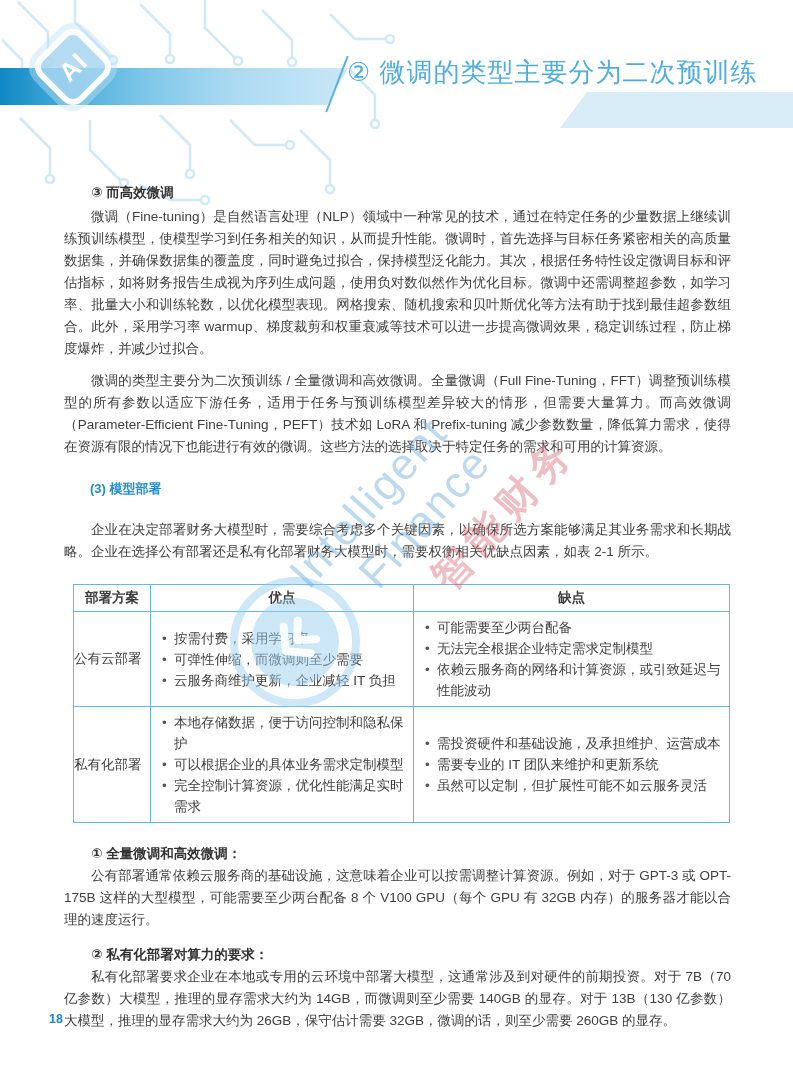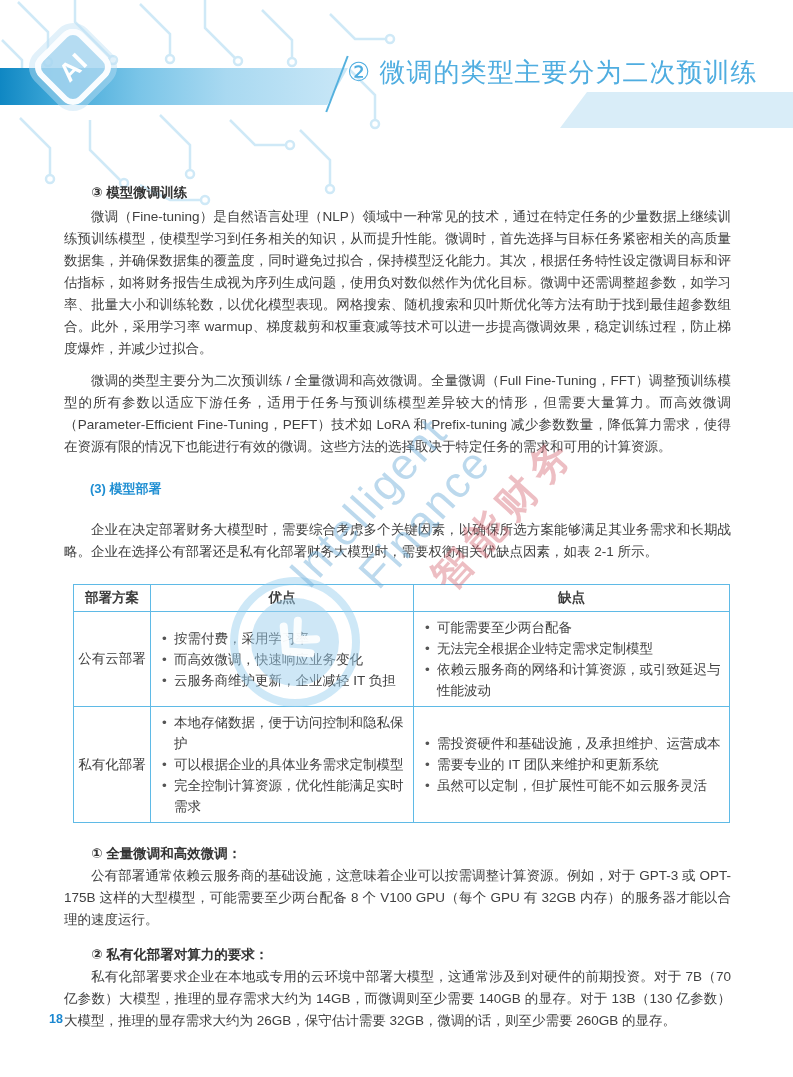--- a/index.html
+++ b/index.html
@@ -74,21 +74,21 @@
   table.deploy {
     margin-top:21px; margin-left:9px; width:656px;
     border-collapse:collapse; table-layout:fixed;
   }
   table.deploy th, table.deploy td { border:1.5px solid #5fbae6; }
   table.deploy th {
     height:26px; font-size:13.5px; font-weight:bold; color:#3c3c3c;
     text-align:center; vertical-align:middle; padding:2px 4px;
   }
   .col-scheme { width:77px; } .col-pros { width:263px; } .col-cons { width:316px; }
-  td.scheme-cell { text-align:center; vertical-align:middle; font-size:13.5px; color:#404040; }
+  td.scheme-cell { text-align:left; vertical-align:middle; font-size:13.5px; color:#404040; }
   td.list-cell { vertical-align:middle; padding:5px 8px 5px 10px; }
   td.list-cell ul { list-style:none; }
   td.list-cell li { position:relative; padding-left:13px; font-size:13.5px; line-height:21px;
                     color:#404040; text-align:left; }
   td.list-cell li::before { content:"•"; position:absolute; left:1px; top:0; color:#555; }
   .req-h { margin-top:20px; font-weight:bold; color:#333333; text-indent:2em; }
   .req-h2 { margin-top:13px; }
   .page-number { position:absolute; left:49px; top:1012px; z-index:3;
                  font-size:12.5px; font-weight:bold; color:#1a87d0; }
 </style>
@@ -157,21 +157,21 @@
   </div>
 </div>
 <div class="watermark wm-text">
   <div class="wm-en">Intelligent</div>
   <div class="wm-en wm-f">Finance</div>
   <div class="wm-cn">智能财务</div>
 </div>
 
 <div class="content">
 
-  <div class="h-bold">③ 模型微调训练</div>
+  <div class="h-bold">③ 而高效微调</div>
   <p class="para p1">微调（Fine-tuning）是自然语言处理（NLP）领域中一种常见的技术，通过在特定任务的少量数据上继续训练预训练模型，使模型学习到任务相关的知识，从而提升性能。微调时，首先选择与目标任务紧密相关的高质量数据集，并确保数据集的覆盖度，同时避免过拟合，保持模型泛化能力。其次，根据任务特性设定微调目标和评估指标，如将财务报告生成视为序列生成问题，使用负对数似然作为优化目标。微调中还需调整超参数，如学习率、批量大小和训练轮数，以优化模型表现。网格搜索、随机搜索和贝叶斯优化等方法有助于找到最佳超参数组合。此外，采用学习率 warmup、梯度裁剪和权重衰减等技术可以进一步提高微调效果，稳定训练过程，防止梯度爆炸，并减少过拟合。</p>
   <p class="para p2">微调的类型主要分为二次预训练 / 全量微调和高效微调。全量微调（Full Fine-Tuning，FFT）调整预训练模型的所有参数以适应下游任务，适用于任务与预训练模型差异较大的情形，但需要大量算力。而高效微调（Parameter-Efficient Fine-Tuning，PEFT）技术如 LoRA 和 Prefix-tuning 减少参数数量，降低算力需求，使得在资源有限的情况下也能进行有效的微调。这些方法的选择取决于特定任务的需求和可用的计算资源。</p>
 
   <div class="h-blue">(3) 模型部署</div>
   <p class="para p3">企业在决定部署财务大模型时，需要综合考虑多个关键因素，以确保所选方案能够满足其业务需求和长期战略。企业在选择公有部署还是私有化部署财务大模型时，需要权衡相关优缺点因素，如表 2-1 所示。</p>
 
 
   <table class="deploy">
     <colgroup>
       <col class="col-scheme">
@@ -184,21 +184,21 @@
         <th>优点</th>
         <th>缺点</th>
       </tr>
     </thead>
     <tbody>
       <tr>
         <td class="scheme-cell">公有云部署</td>
         <td class="list-cell">
           <ul>
             <li>按需付费，采用学习率</li>
-            <li>而高效微调，快速响应业务变化</li>
+            <li>可弹性伸缩，而微调则至少需要</li>
             <li>云服务商维护更新，企业减轻 IT 负担</li>
           </ul>
         </td>
         <td class="list-cell">
           <ul>
             <li>可能需要至少两台配备</li>
             <li>无法完全根据企业特定需求定制模型</li>
             <li>依赖云服务商的网络和计算资源，或引致延迟与性能波动</li>
           </ul>
         </td>

